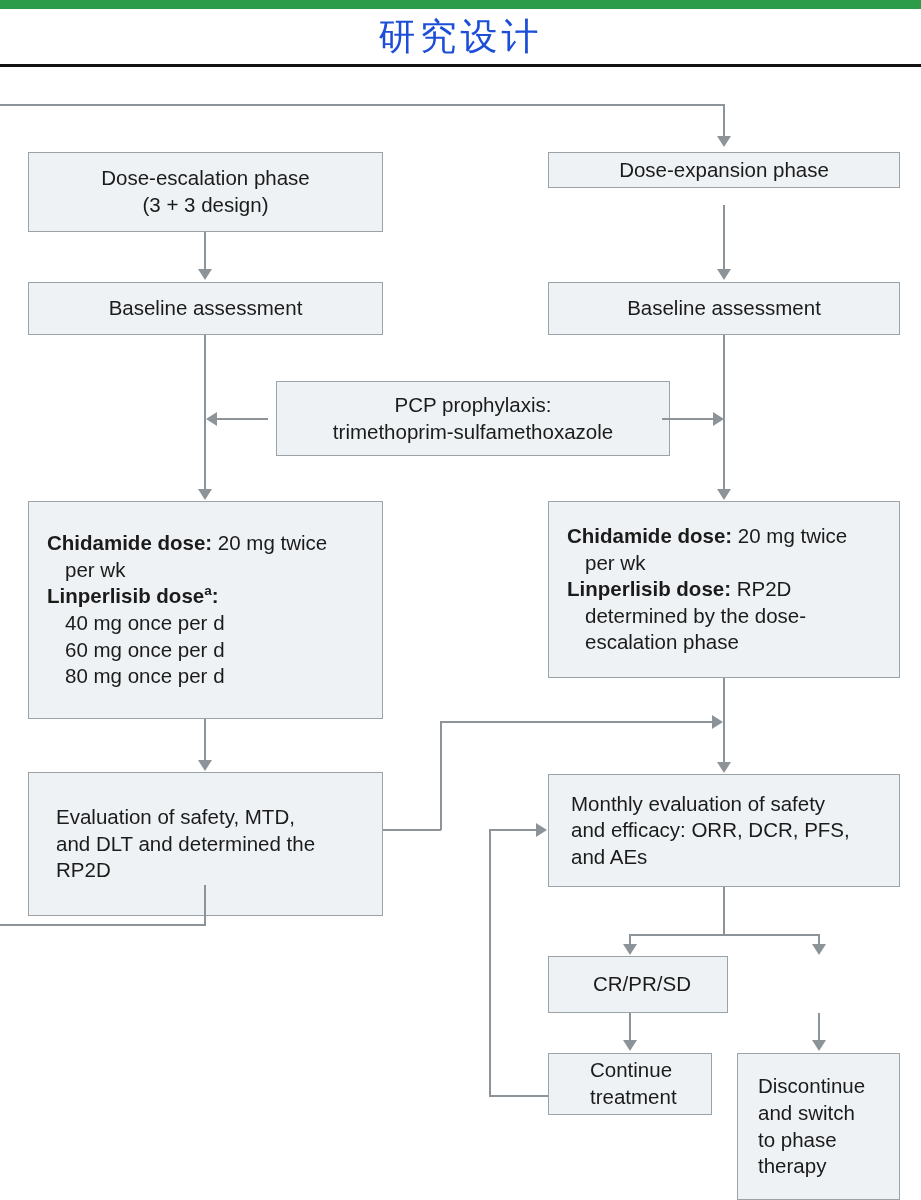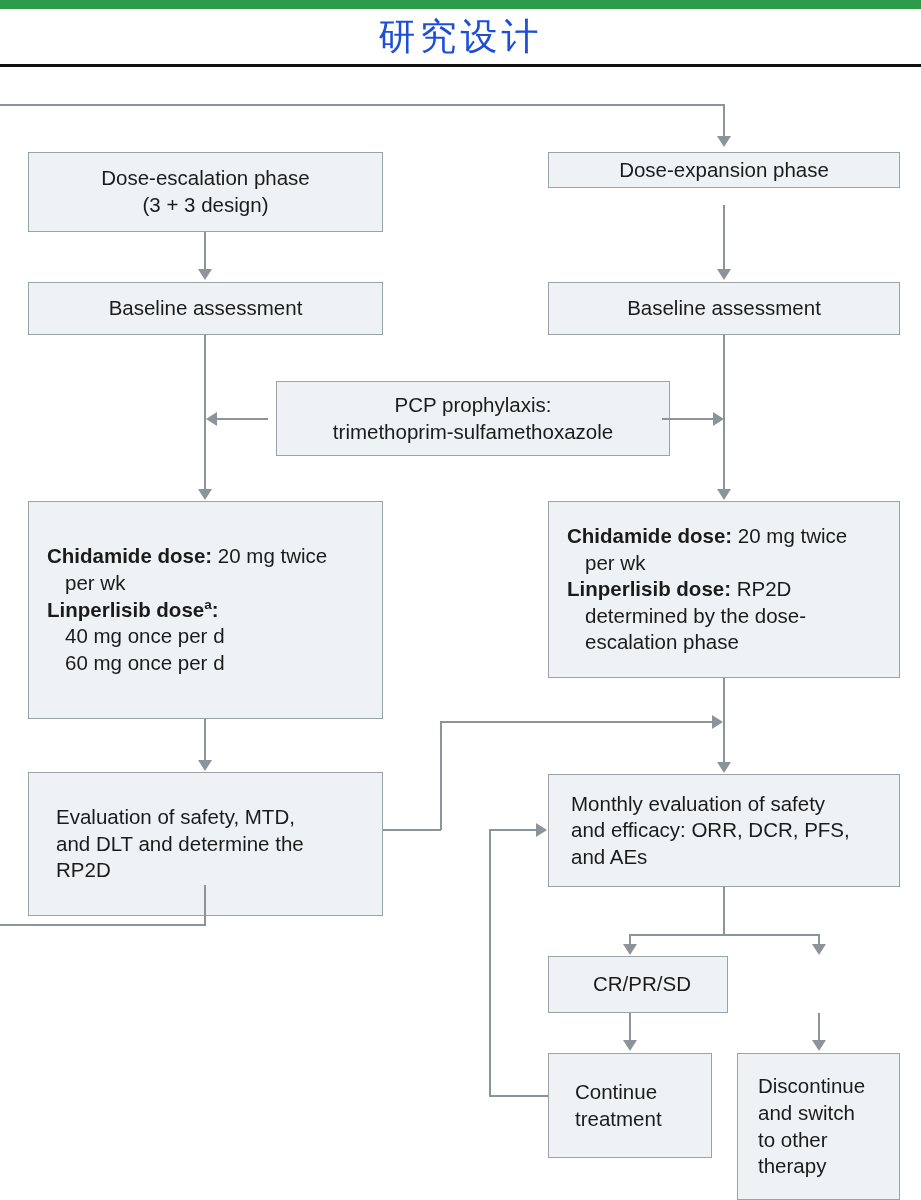--- a/index.html
+++ b/index.html
@@ -147,28 +147,29 @@
   <div class="arrow-l" style="left:206px; top:412px;"></div>
   <div class="ln lnh" style="left:662px; top:418px; width:52px;"></div>
   <div class="arrow-r" style="left:713px; top:412px;"></div>
 
   <div class="node left" style="left:28px; top:501px; width:355px; height:218px;">
     <span class="line"><b class="lbl">Chidamide dose:</b><span> 20 mg twice</span></span>
     <span class="line hang">per wk</span>
     <span class="line"><b class="lbl">Linperlisib dose</b><b class="lbl"><sup class="note">a</sup></b><b class="lbl">:</b></span>
     <span class="line hang">40 mg once per d</span>
     <span class="line hang">60 mg once per d</span>
+    <span class="line hang">80 mg once per d</span>
   </div>
 
   <div class="ln lnv" style="left:204px; top:719px; height:42px;"></div>
   <div class="arrow-d" style="left:198px; top:760px;"></div>
 
   <div class="node left" style="left:28px; top:772px; width:355px; height:144px; padding-left:27px;">
     <span class="line">Evaluation of safety, MTD,</span>
-    <span class="line">and DLT and determine the</span>
+    <span class="line">and DLT and determined the</span>
     <span class="line">RP2D</span>
   </div>
 
   <div class="ln lnh" style="left:383px; top:829px; width:58px;"></div>
   <div class="ln lnv" style="left:440px; top:721px; height:109px;"></div>
   <div class="ln lnh" style="left:440px; top:721px; width:276px;"></div>
   <div class="arrow-r" style="left:712px; top:715px;"></div>
 
   <div class="ln lnv" style="left:204px; top:885px; height:40px;"></div>
   <div class="ln lnh" style="left:0px; top:924px; width:206px;"></div>
@@ -220,25 +221,25 @@
     <span class="line">CR/PR/SD</span>
   </div>
 
 
   <div class="ln lnv" style="left:629px; top:1013px; height:28px;"></div>
   <div class="arrow-d" style="left:623px; top:1040px;"></div>
 
   <div class="ln lnv" style="left:818px; top:1013px; height:28px;"></div>
   <div class="arrow-d" style="left:812px; top:1040px;"></div>
 
-  <div class="node left" style="left:548px; top:1053px; width:164px; height:105px; padding-left:26px;">
+  <div class="node left" style="left:548px; top:1053px; width:164px; height:62px; padding-left:41px;">
     <span class="line">Continue</span>
     <span class="line">treatment</span>
   </div>
 
   <div class="node left" style="left:737px; top:1053px; width:163px; height:147px; padding-left:20px;">
     <span class="line">Discontinue</span>
     <span class="line">and switch</span>
-    <span class="line">to other</span>
+    <span class="line">to phase</span>
     <span class="line">therapy</span>
   </div>
 
 </div>
 
 </body></html>

